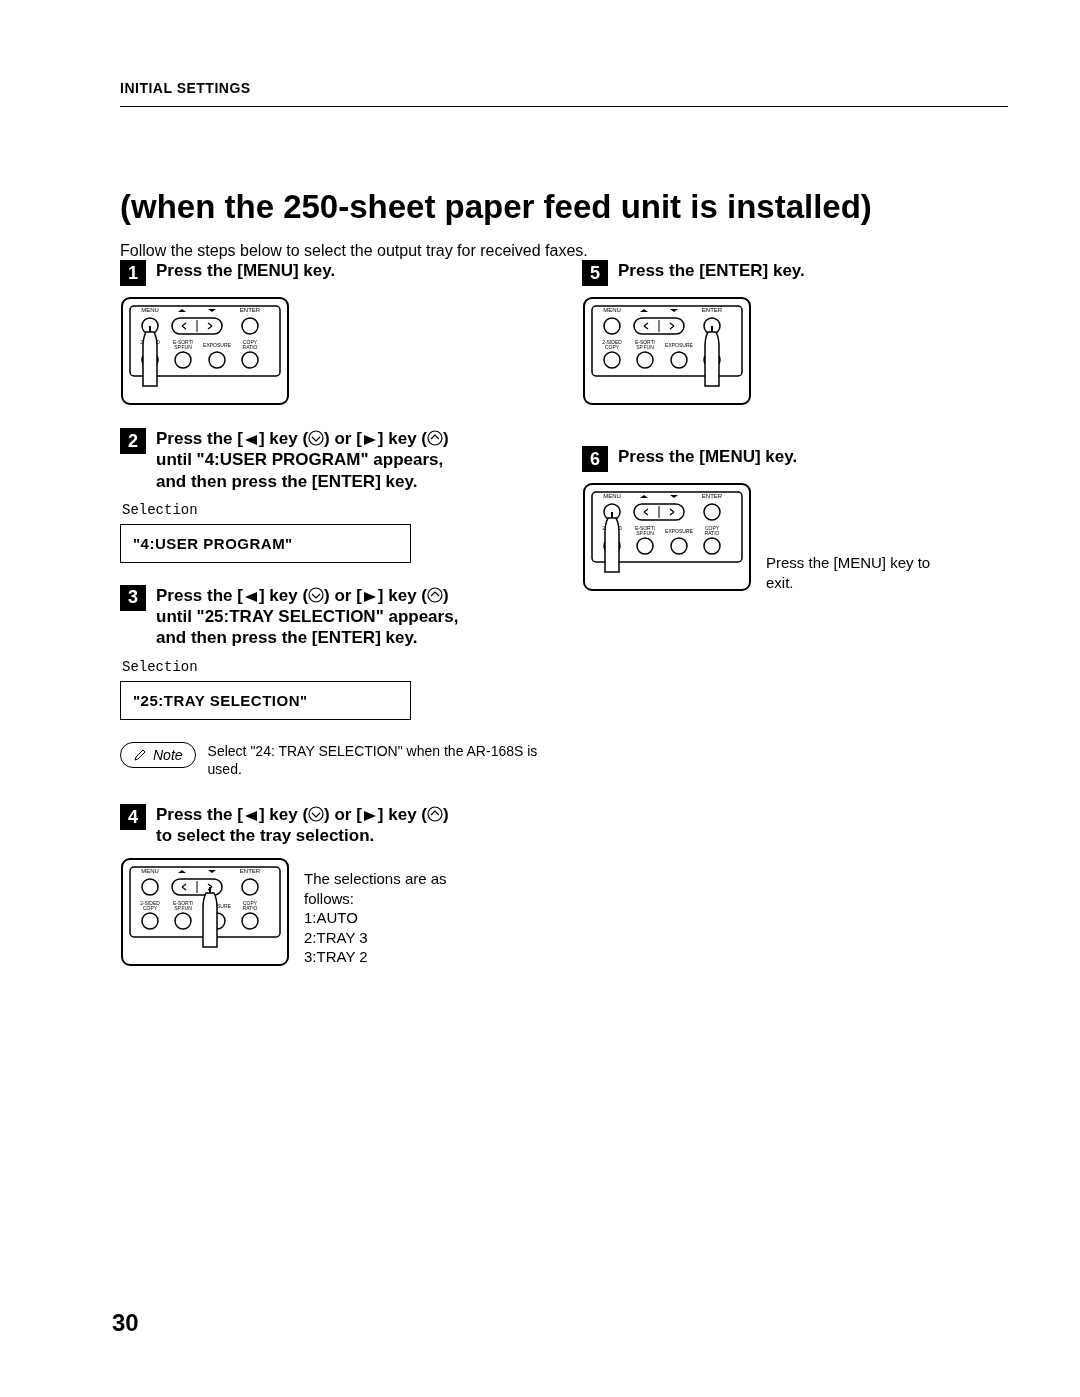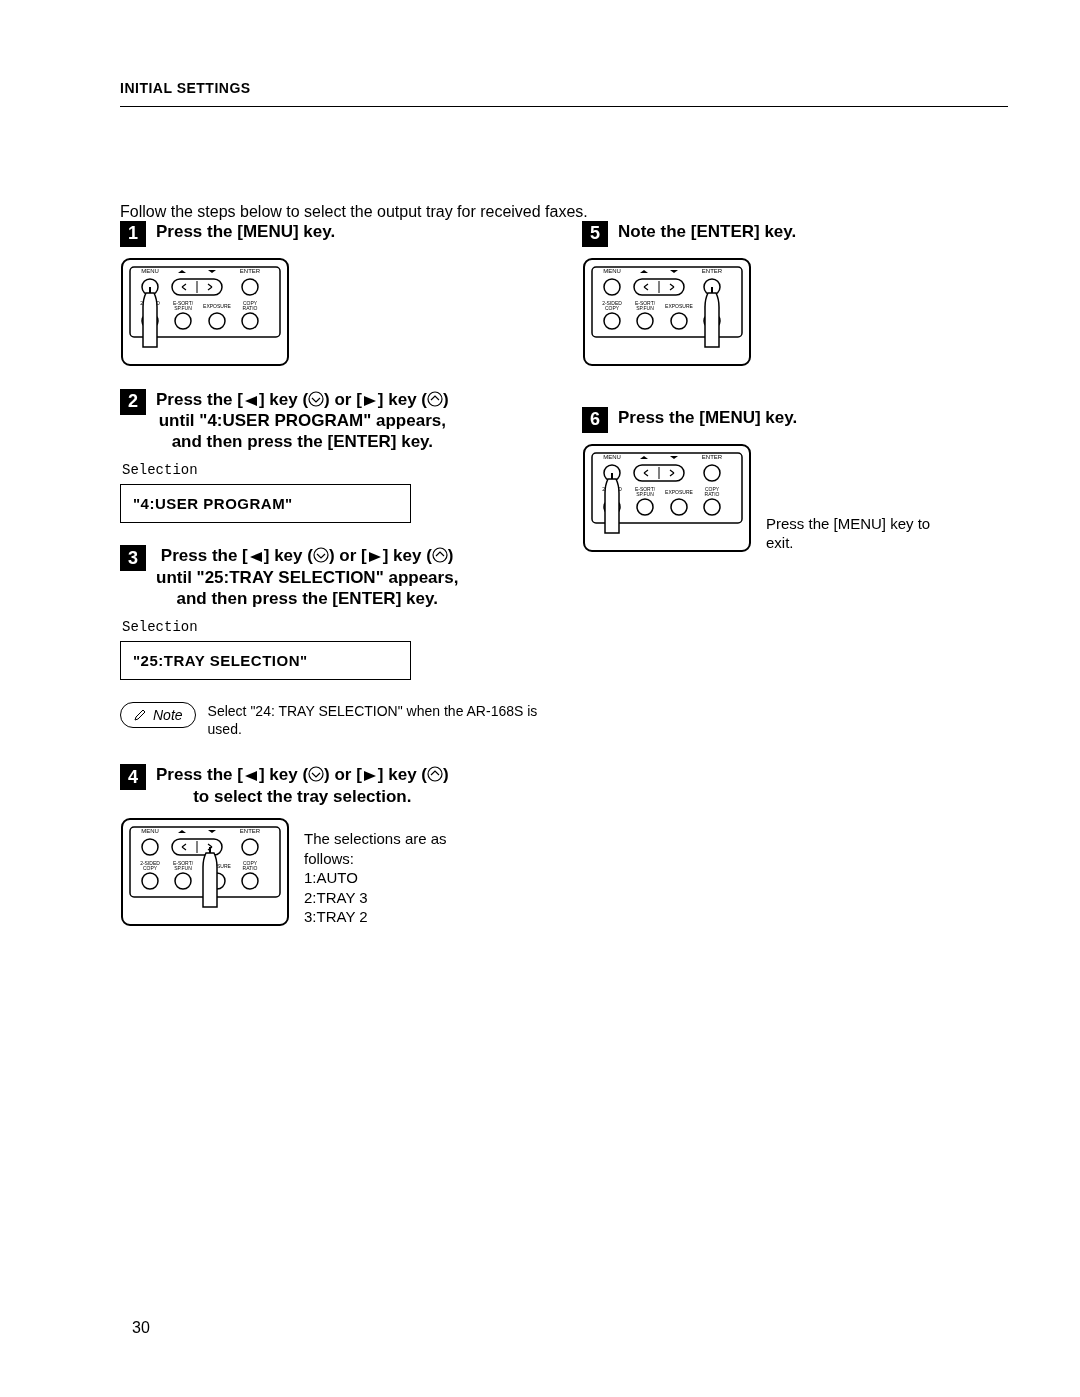--- a/index.html
+++ b/index.html
@@ -61,21 +61,20 @@
     background: #000;
     color: #fff;
     font-weight: bold;
     font-size: 18px;
     flex: 0 0 26px;
   }
   .step-title {
     font-weight: bold;
     font-size: 17px;
     line-height: 1.25;
-    text-align: center;
   }
   .step-body {
     display: flex;
     align-items: flex-end;
     gap: 14px;
   }
   .panel-illus {
     width: 170px;
     height: 110px;
     background: #fff;
@@ -116,41 +115,42 @@
     gap: 6px;
     flex: 0 0 auto;
   }
   .note-pill svg { width: 14px; height: 14px; }
   .note-text {
     font-size: 14px;
     line-height: 1.3;
   }
   .page-number {
     position: absolute;
-    left: 132px;
+    left: 112px;
     bottom: 60px;
-    font-size: 16px;
-    font-weight: normal;
+    font-size: 24px;
+    font-weight: bold;
   }
   
   .arrow-icon, .circle-icon {
     display: inline-block;
     vertical-align: -2px;
   }
 </style>
 </head>
 <body>
 
 <div class="page">
 
   <div class="header-label">INITIAL SETTINGS</div>
   <hr class="hr-top">
 
   <h1 class="title">
     <br>
+    <span>(when the 250-sheet paper feed unit is installed)</span>
   </h1>
 
   <div class="intro">Follow the steps below to select the output tray for received faxes.</div>
 
   <div class="columns">
 
     <div class="col">
 
       <div class="step">
         <div class="step-head">
@@ -308,21 +308,21 @@
         </div>
       </div>
 
     </div>
 
     <div class="col">
 
       <div class="step">
         <div class="step-head">
           <span class="step-num">5</span>
-          <span class="step-title">Note the [ENTER] key.</span>
+          <span class="step-title">Press the [ENTER] key.</span>
         </div>
         <div class="step-body">
           <svg class="panel-illus" viewBox="0 0 170 110">
             <rect x="2" y="2" width="166" height="106" rx="8" fill="#fff" stroke="#000" stroke-width="2"></rect>
             <rect x="10" y="10" width="150" height="70" rx="4" fill="#fff" stroke="#000" stroke-width="1.5"></rect>
             <circle cx="30" cy="30" r="8" fill="#fff" stroke="#000" stroke-width="1.5"></circle>
             <rect x="52" y="22" width="50" height="16" rx="8" fill="#fff" stroke="#000" stroke-width="1.5"></rect>
             <path d="M62 30 l4 3 M62 30 l4 -3" stroke="#000" stroke-width="1.2" fill="none"></path>
             <line x1="77" y1="24" x2="77" y2="36" stroke="#000" stroke-width="1"></line>
             <path d="M92 30 l-4 3 M92 30 l-4 -3" stroke="#000" stroke-width="1.2" fill="none"></path>

